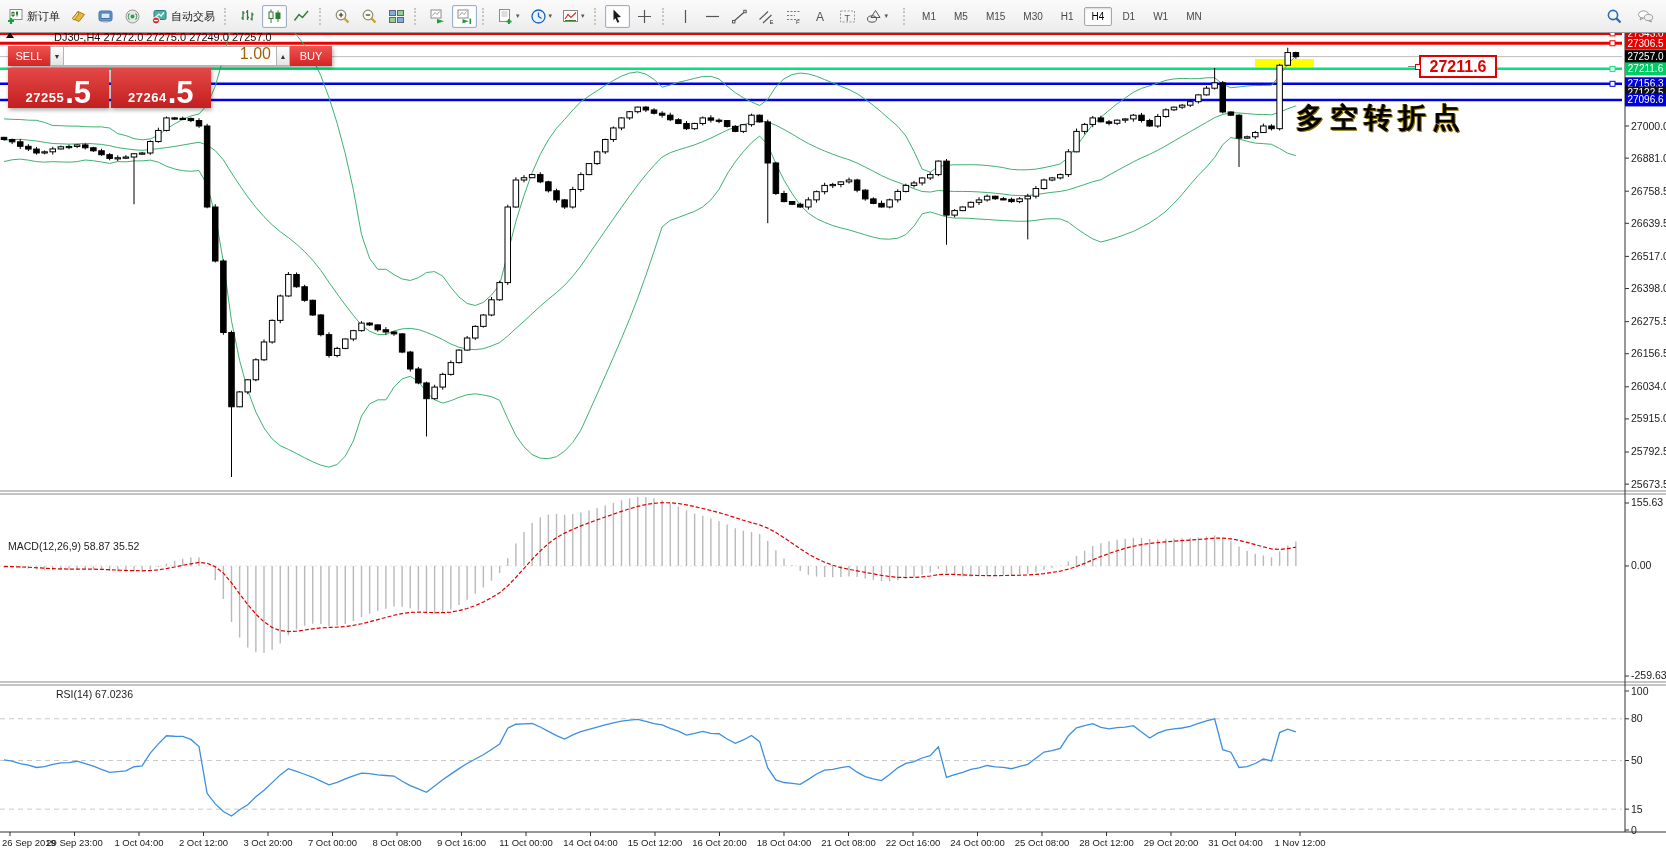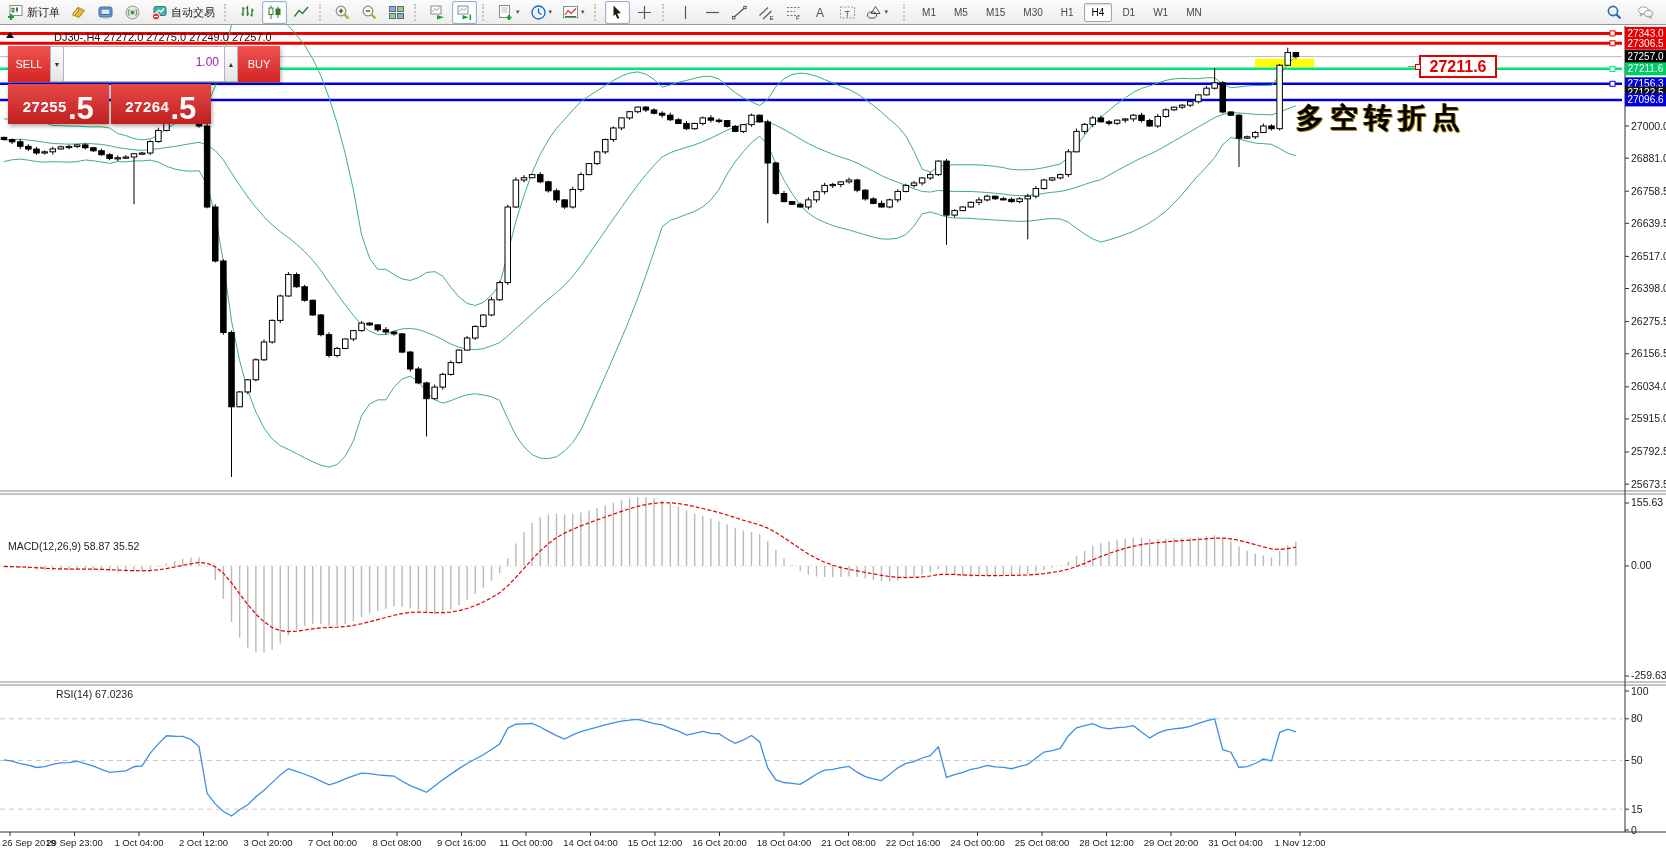--- a/index.html
+++ b/index.html
@@ -1,19 +1,19 @@
 <!DOCTYPE html>
 <html><head>
 <meta charset="utf-8">
 <style>
   html,body{margin:0;padding:0;}
   body{width:1666px;height:855px;position:relative;background:#fff;overflow:hidden;
        font-family:"Liberation Sans",sans-serif;-webkit-font-smoothing:antialiased;}
   
-  .toolbar{position:absolute;top:0;left:0;width:1666px;height:25px;box-sizing:border-box;
+  .toolbar{position:absolute;top:0;left:0;width:1666px;height:33px;box-sizing:border-box;
     background:linear-gradient(#fbfbfb,#ececec);border-bottom:1px solid #9a9a9a;
     display:flex;align-items:center;padding-left:2px;z-index:10;}
   .tb-grip{width:4px;height:17px;border-left:2px dotted #c6c6c6;margin:0 4px;}
   .tb-btn{display:flex;align-items:center;height:21px;padding:0 3px;margin:0 1px;
     border:1px solid transparent;border-radius:2px;cursor:default;flex:0 0 auto;}
   .tb-btn.active{background:#fff;border-color:#9db0c8;box-shadow:inset 0 0 2px #c9d6e8;}
   .tb-ic{width:17px;height:17px;display:block;}
   .tb-ic svg{width:17px;height:17px;display:block;}
   .tb-lb{font-size:11px;color:#1a1a1a;margin-left:3px;white-space:nowrap;}
   .tb-dd{font-size:7px;color:#555;margin-left:2px;}
@@ -22,32 +22,32 @@
   .toolbar-right{margin-left:auto;display:flex;align-items:center;gap:14px;padding-right:12px;}
   
   #chart-svg{position:absolute;left:0;top:0;z-index:1;}
   .collapse-arrow{position:absolute;left:6px;top:32px;width:0;height:0;z-index:3;
     border-left:4px solid transparent;border-right:4px solid transparent;border-bottom:6px solid #111;}
   .sym-title{position:absolute;left:18px;top:31px;font-size:11px;color:#111;z-index:3;white-space:nowrap;padding-left:36px;}
   .macd-label{position:absolute;left:8px;top:497px;font-size:10.5px;color:#222;z-index:3;margin-top:43px;}
   .rsi-label{position:absolute;left:8px;top:688px;font-size:10.5px;color:#222;z-index:3;padding-left:48px;}
   
   .oc{position:absolute;left:8px;top:46px;width:203px;z-index:5;filter:drop-shadow(1px 2px 2px rgba(0,0,0,.35));}
-  .oc-row1{display:flex;height:36px;}
+  .oc-row1{display:flex;height:20px;}
   .oc-sell,.oc-buy{flex:0 0 42px;background:linear-gradient(#ef5350,#d32525);color:#fff;font-size:11px;
     display:flex;align-items:center;justify-content:center;cursor:pointer;}
   .oc-step{flex:0 0 14px;background:linear-gradient(#fdfdfd,#e4e4e4);border:1px solid #b4b4b4;box-sizing:border-box;
     font-size:7px;color:#333;display:flex;align-items:center;justify-content:center;cursor:pointer;}
   .oc-vol{flex:1;border:1px solid #b4b4b4;border-left:none;border-right:none;box-sizing:border-box;
-    font-size:12px;color:#a21caf;text-align:right;padding:0 5px 4px 0;background:#fff;outline:none;
+    font-size:16px;color:#a16207;text-align:right;padding:0 5px 4px 0;background:#fff;outline:none;
     font-family:"Liberation Sans",sans-serif;}
   .oc-row2{display:flex;gap:2px;margin-top:2px;height:40px;}
   .oc-price{flex:1;background:linear-gradient(#e54848,#c21f1f);color:#fff;display:flex;align-items:flex-end;
     justify-content:center;padding-bottom:1px;cursor:pointer;}
-  .oc-price .pmain{font-size:15px;font-weight:bold;margin-bottom:8px;letter-spacing:.5px;}
+  .oc-price .pmain{font-size:13px;font-weight:bold;margin-bottom:2px;letter-spacing:.5px;}
   .oc-price .pbig{font-size:31px;font-weight:bold;line-height:.95;margin-left:1px;}
   
   .price-tag{position:absolute;left:1419px;top:55px;width:74px;height:19px;background:#fff;z-index:4;
     border:2px solid #e00000;color:#e00000;font-size:16px;font-weight:bold;text-align:center;line-height:19px;}
   .price-tag .handle{position:absolute;left:-6px;top:7px;width:4px;height:4px;border:1px solid #e00000;background:#fff;}
   .price-tag .dash{position:absolute;left:-13px;top:9px;width:7px;height:1px;background:#888;}
   .cn-label{position:absolute;left:1296px;top:99px;font-size:28px;font-weight:bold;color:#000000;z-index:4;
     letter-spacing:6px;text-shadow:1px 1px 0 #8a6d00, -1px 0 0 #b38f00;white-space:nowrap;}
 </style>
 </head>

